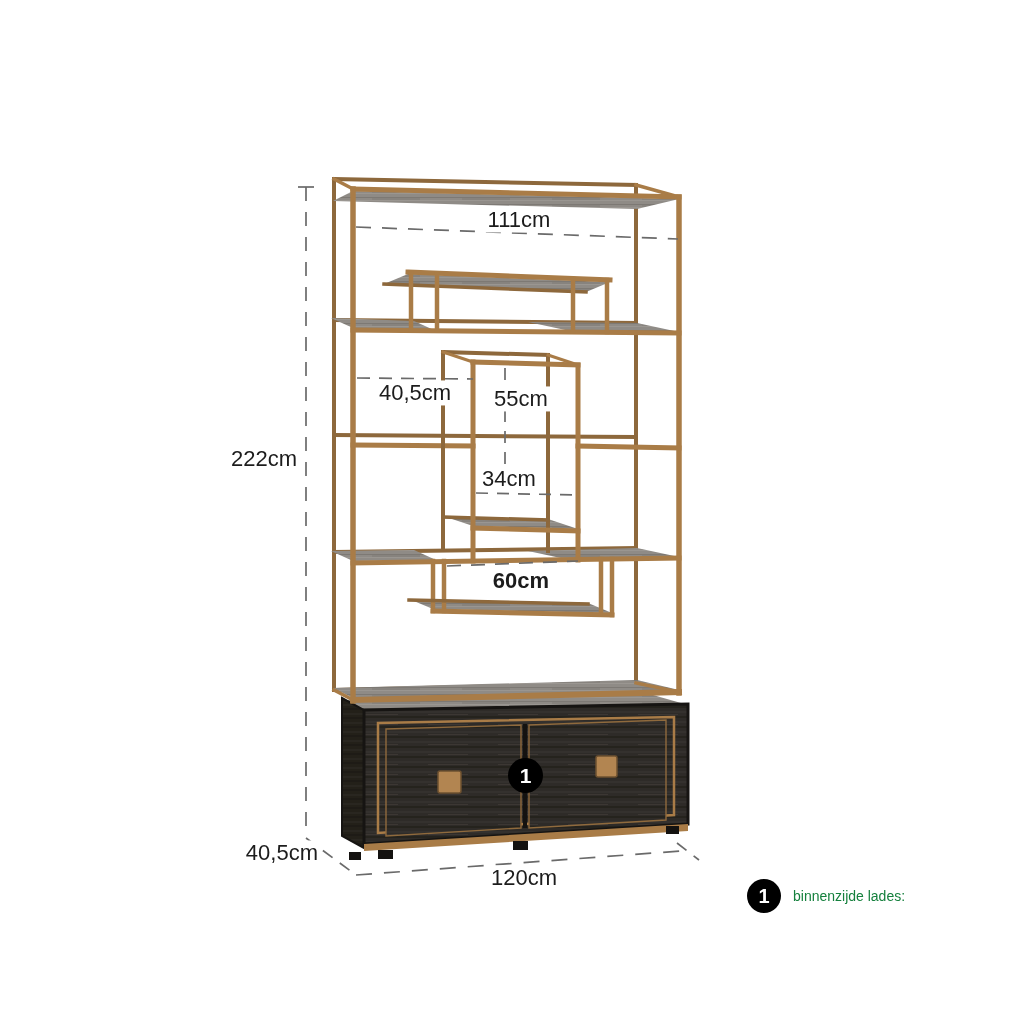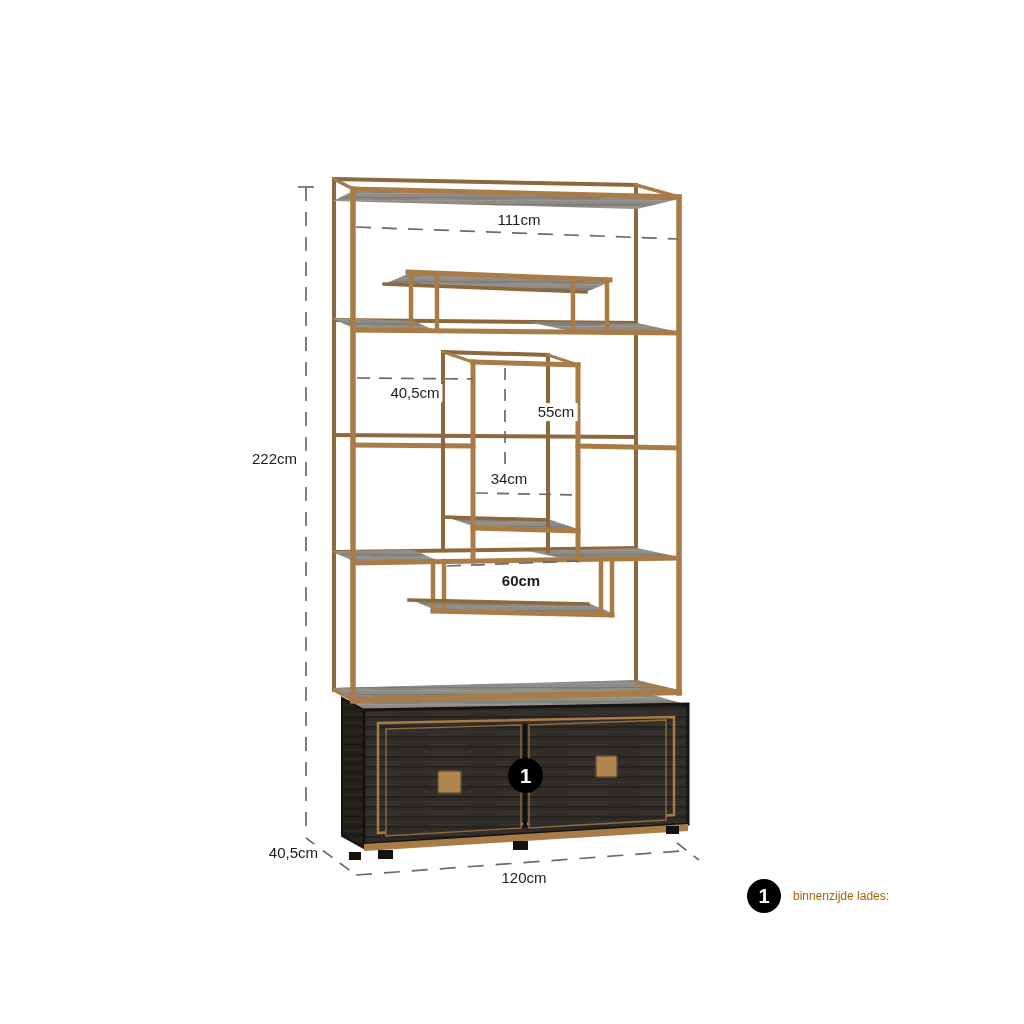--- a/index.html
+++ b/index.html
@@ -3,37 +3,37 @@
 <meta charset="utf-8">
 <style>
   html,body{margin:0;padding:0;}
   body{
     width:1024px;height:1024px;position:relative;background:#ffffff;
     font-family:"Liberation Sans","DejaVu Sans",sans-serif;overflow:hidden;
   }
   #stage{position:absolute;left:0;top:0;width:1024px;height:1024px;}
   svg{position:absolute;left:0;top:0;}
   .dim-label{
-    position:absolute;font-size:15px;color:#1c1c1c;background:#ffffff;
+    position:absolute;font-size:22px;color:#1c1c1c;background:#ffffff;
     padding:1px 3px;line-height:1.05;white-space:nowrap;z-index:5;
   }
   .center{transform:translate(-50%,-50%);}
   .rightalign{transform:translate(-100%,-50%);}
   .badge{
     position:absolute;width:35px;height:35px;border-radius:50%;background:#000000;
     color:#ffffff;display:flex;align-items:center;justify-content:center;
     font-size:21px;font-weight:bold;z-index:6;
   }
   .note-marker{
     position:absolute;width:34px;height:34px;border-radius:50%;background:#000000;
     color:#ffffff;display:flex;align-items:center;justify-content:center;
     font-size:20px;font-weight:bold;z-index:6;
   }
   .note-text{
-    position:absolute;left:793px;top:884px;font-size:12px;color:#a16207;
+    position:absolute;left:793px;top:884px;font-size:14px;color:#15803d;
     line-height:25px;z-index:5;
   }
 </style>
 </head>
 <body>
 
 <div id="stage">
 
 <svg width="1024" height="1024" viewBox="0 0 1024 1024">
   <defs>
@@ -154,21 +154,21 @@
     <line x1="677" y1="843" x2="699" y2="860" stroke-dasharray="12 9"></line>
   </g>
 </svg>
 
   <div class="dim-label rightalign" style="left:300px;top:427px;margin-top:32px;">222cm</div>
 
   <div class="dim-label center" style="left:519px;top:220px;">111cm</div>
 
   <div class="dim-label center" style="left:415px;top:393px;">40,5cm</div>
 
-  <div class="dim-label center" style="left:521px;top:412px;margin-left:35px;">55cm</div>
+  <div class="dim-label center" style="left:521px;top:399px;">55cm</div>
 
   <div class="dim-label center" style="left:509px;top:479px;">34cm</div>
 
   <div class="dim-label center" style="left:521px;top:581px;font-weight:bold;">60cm</div>
 
   <div class="dim-label rightalign" style="left:321px;top:853px;">40,5cm</div>
 
   <div class="dim-label center" style="left:524px;top:878px;">120cm</div>
 
   <div class="badge" style="left:508px;top:758px;">1</div>

